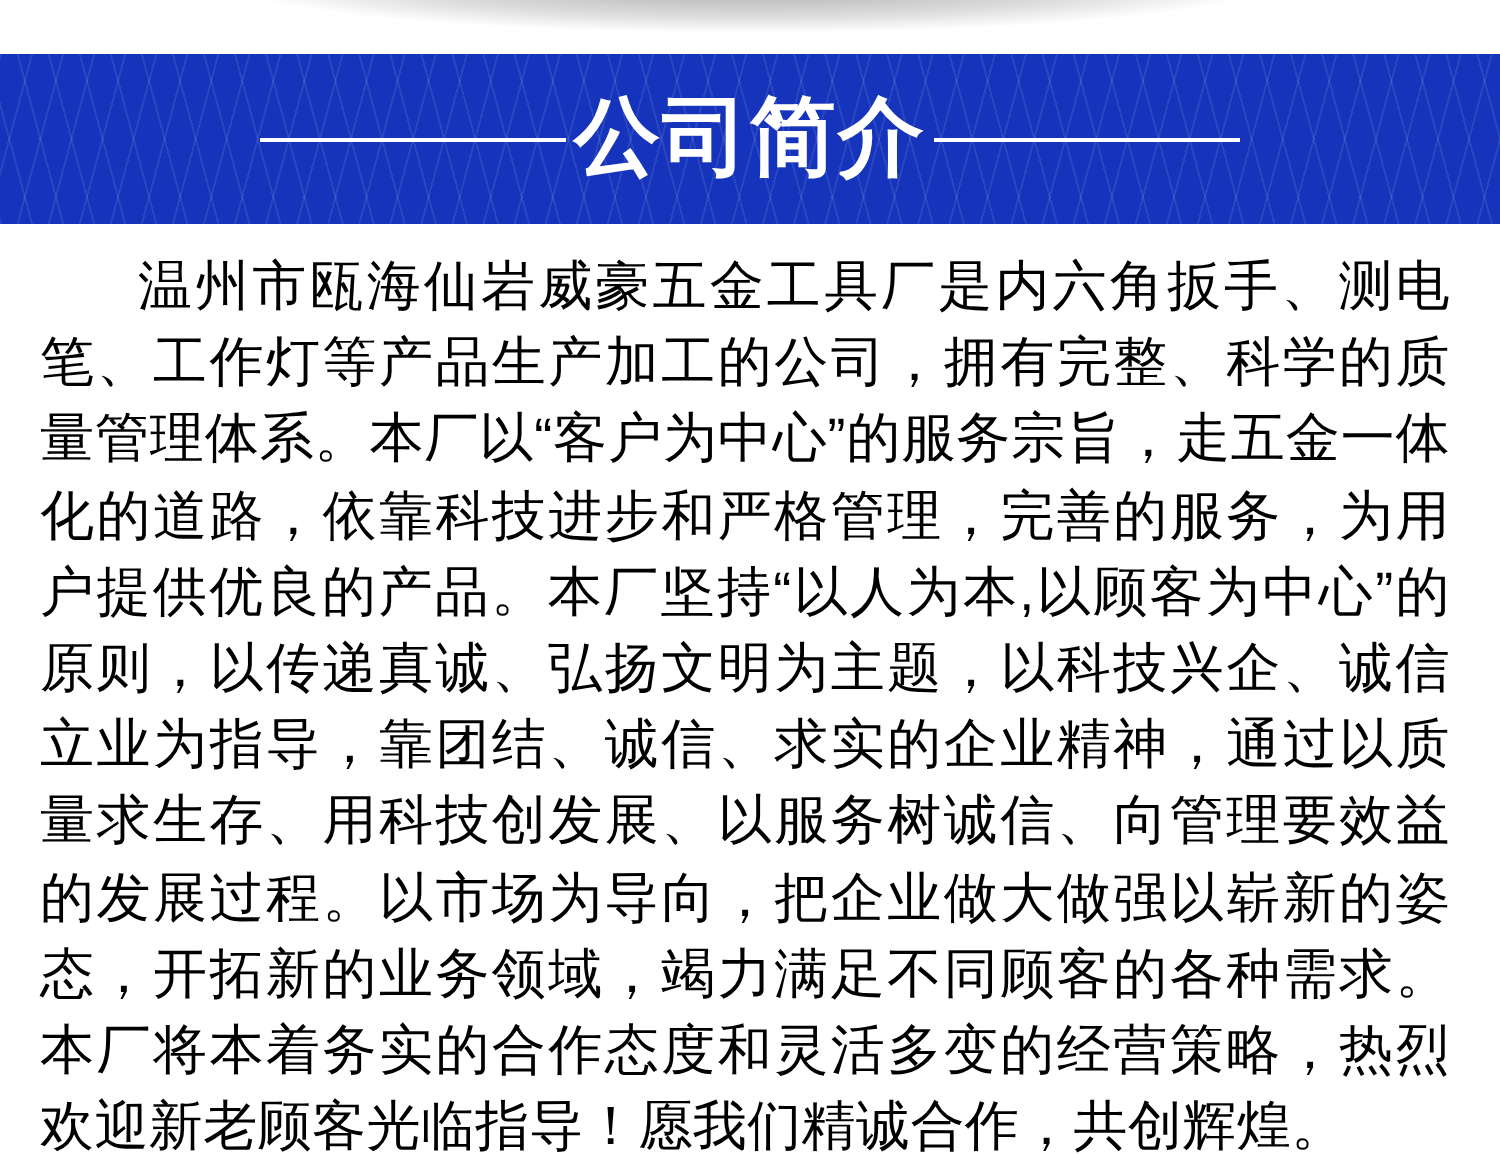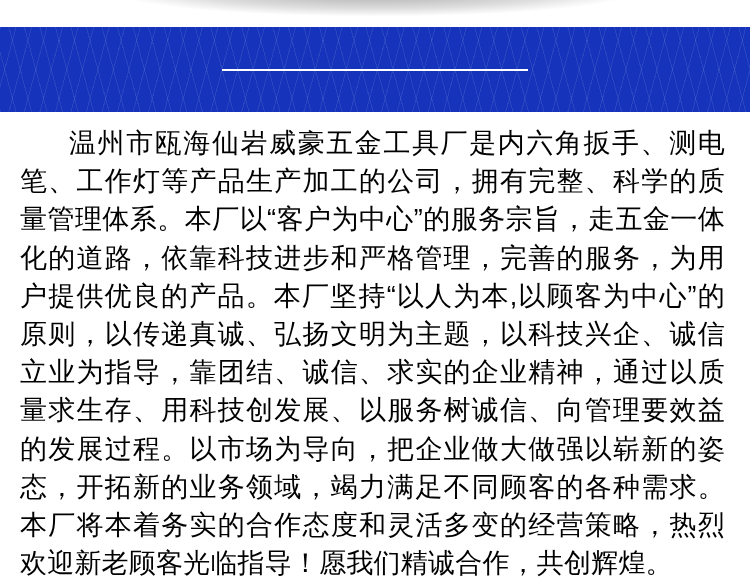--- a/index.html
+++ b/index.html
@@ -80,19 +80,20 @@
 </head>
 <body>
 
 <div class="page">
 
   <div class="top-shadow"></div>
 
   <div class="banner">
     <div class="banner-inner">
       <span class="banner-line"></span>
+      <h2 class="banner-title">公司简介</h2>
       <span class="banner-line"></span>
     </div>
   </div>
 
   <p class="intro-text">温州市瓯海仙岩威豪五金工具厂是内六角扳手、测电笔、工作灯等产品生产加工的公司，拥有完整、科学的质量管理体系。本厂以“客户为中心”的服务宗旨，走五金一体化的道路，依靠科技进步和严格管理，完善的服务，为用户提供优良的产品。本厂坚持“以人为本,以顾客为中心”的原则，以传递真诚、弘扬文明为主题，以科技兴企、诚信立业为指导，靠团结、诚信、求实的企业精神，通过以质量求生存、用科技创发展、以服务树诚信、向管理要效益的发展过程。以市场为导向，把企业做大做强以崭新的姿态，开拓新的业务领域，竭力满足不同顾客的各种需求。本厂将本着务实的合作态度和灵活多变的经营策略，热烈欢迎新老顾客光临指导！愿我们精诚合作，共创辉煌。</p>
 
 </div>
 
 </body></html>

